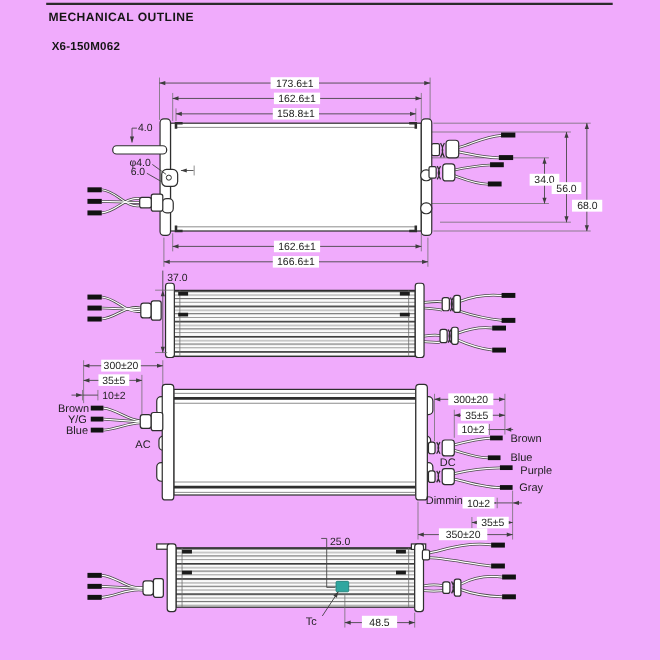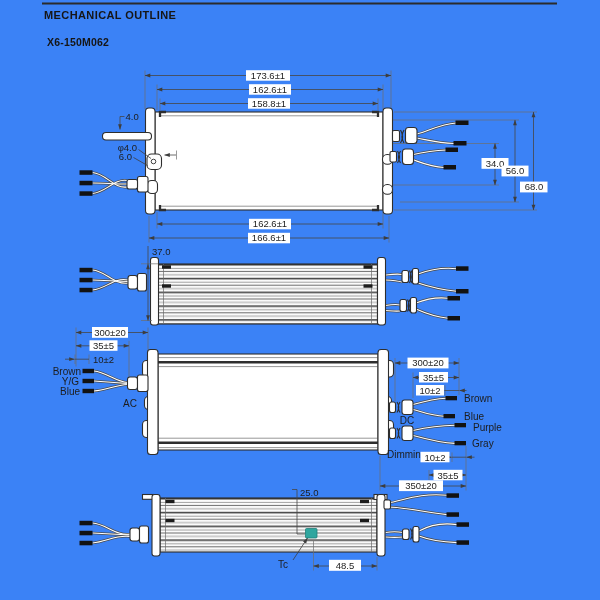--- a/index.html
+++ b/index.html
@@ -1,17 +1,17 @@
 <!DOCTYPE html>
 <html><head>
 <meta charset="utf-8">
 <style>
   html,body{margin:0;padding:0;background:#ffffff;}
   body{width:600px;height:600px;font-family:"Liberation Sans",sans-serif;}
-  #stage{position:relative;width:600px;height:600px;background:#3b82f6;}
+  #stage{position:relative;width:600px;height:600px;background:#f0abfc;}
   svg{position:absolute;left:0;top:0;}
   .hdr{font:bold 11px "Liberation Sans",sans-serif;fill:#161616;letter-spacing:.4px;}
   .mdl{font:bold 10.5px "Liberation Sans",sans-serif;fill:#161616;letter-spacing:.2px;}
   .t{font:9.5px "Liberation Sans",sans-serif;fill:#1d1d1d;}
   .tw{font:10px "Liberation Sans",sans-serif;fill:#1d1d1d;}
   .tm{text-anchor:middle;}
   .te{text-anchor:end;}
   .ol{stroke:#2e2e2e;stroke-width:1.15;fill:none;}
   .olf{stroke:#2e2e2e;stroke-width:1.1;fill:#ffffff;}
   .thin{stroke:#6b6b6b;stroke-width:.7;fill:none;}

